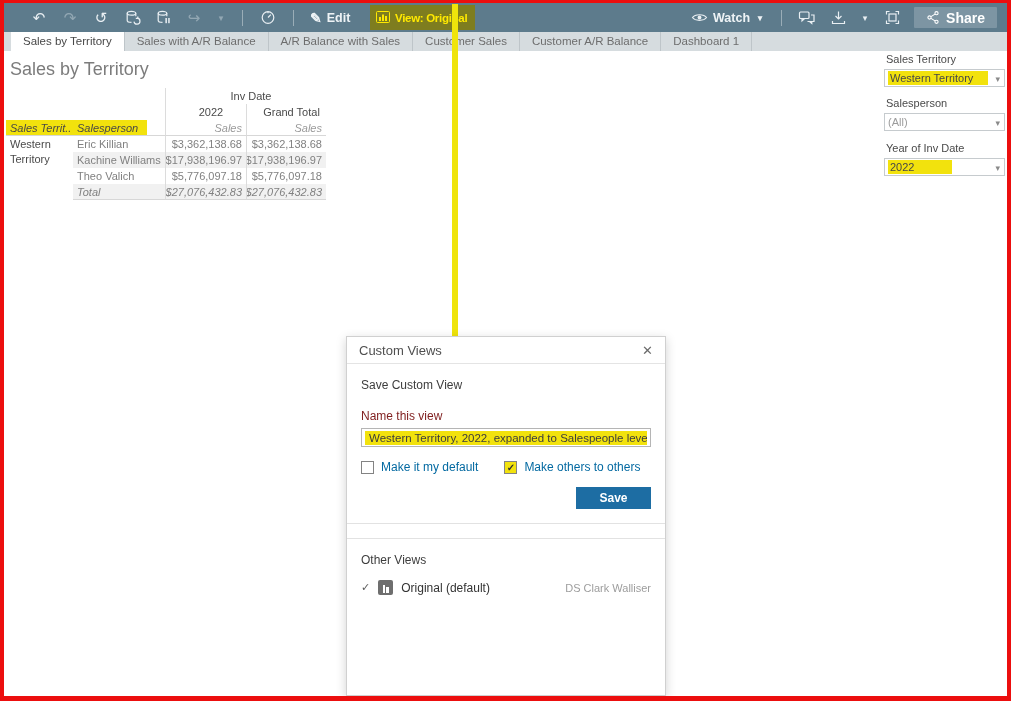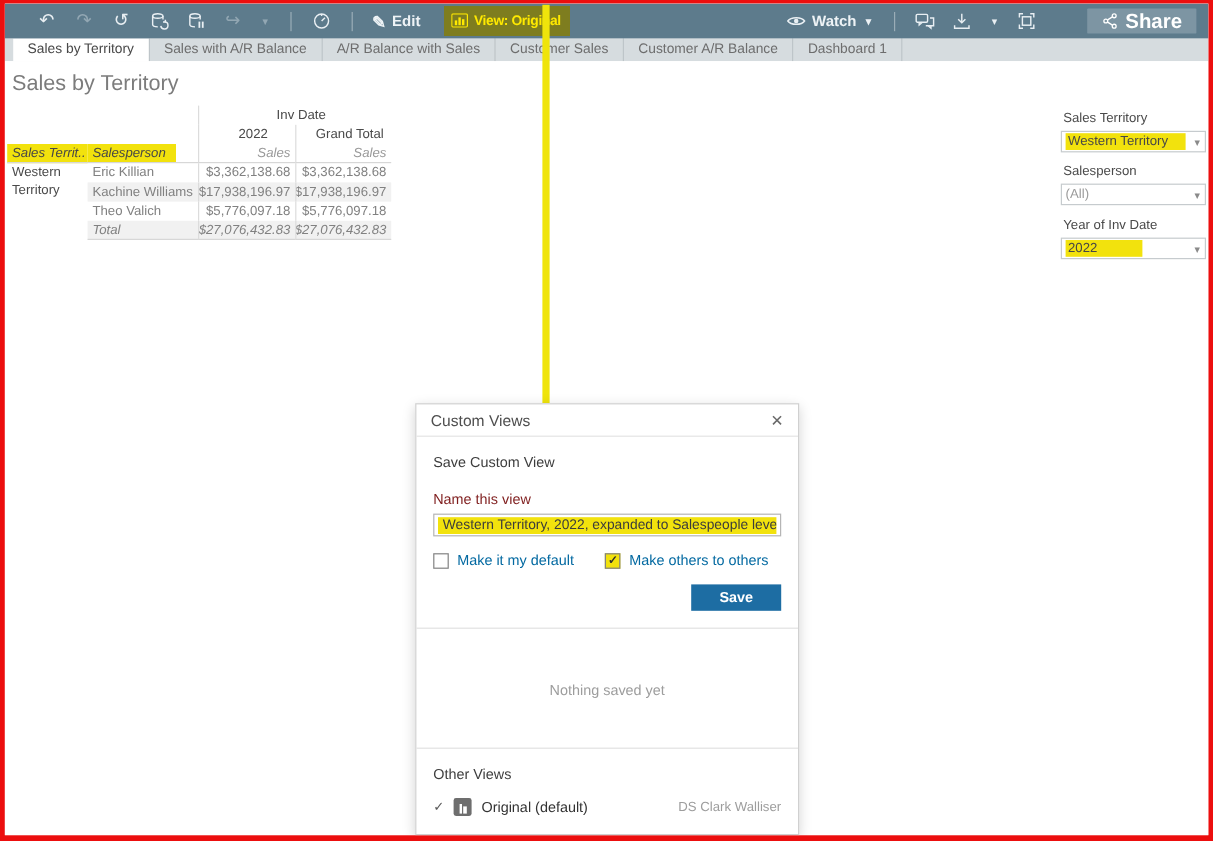--- a/index.html
+++ b/index.html
@@ -19,22 +19,22 @@
   .caret-s { font-size:9px; width:10px; }
   .tb-btn { display:flex; align-items:center; gap:5px; background:none; border:none;
             color:#eef3f6; font-weight:700; font-size:12.5px; cursor:pointer;
             font-family:inherit; }
   .pencil { font-size:14px; }
   .view-btn { position:absolute; left:366px; top:2px; height:25px; display:flex;
               align-items:center; gap:5px; background:#7e7d1f; border:none;
               color:#ffe900; font-weight:700; font-size:11.5px; letter-spacing:-0.3px;
               padding:0 8px 0 6px; cursor:pointer; font-family:inherit; }
   .share-btn { display:flex; align-items:center; gap:6px; background:#7d95a3; border:none;
-               color:#fff; font-weight:700; font-size:17px; height:21px; padding:0 12px;
-               cursor:pointer; font-family:inherit; border-radius:1px;margin-left:28px; }
+               color:#fff; font-weight:700; font-size:14px; height:21px; padding:0 12px;
+               cursor:pointer; font-family:inherit; border-radius:1px; }
 
   
   .tabbar { height:19px; background:#d6dcdf; display:flex; padding-left:7px;
             font-size:11.5px; color:#6d6d6d; }
   .tab { line-height:19px; padding:0 12px; border-right:1px solid #bec5c9;
          cursor:pointer; white-space:nowrap; }
   .tab.active { background:#fff; color:#484848; }
 
   
   .canvas { position:absolute; left:0; top:48px; right:0; bottom:0; background:#fff; }
@@ -53,21 +53,21 @@
   .sub { color:#9a9a9a; }
   .band { background:#f1f1f1; }
   .terr { grid-row:4/8; grid-column:1; display:block; padding:1px 0 0 4px;
           line-height:15px; color:#4a4a4a; white-space:normal; }
   .hl-cell { background:#f2e20d; color:#474747; }
   .hl-cell2 { background:linear-gradient(to right,#f2e20d 0 74px,rgba(242,226,13,0) 74px);
               color:#474747; }
 
   
   .fpanel { position:absolute; left:880px; top:0; width:121px; }
-  .fgroup { position:absolute; left:0; width:121px;margin-top:40px; }
+  .fgroup { position:absolute; left:0; width:121px; }
   .flabel { font-size:11px; color:#4a4a4a; margin:0 0 4px 2px; }
   .fdd { height:18px; border:1px solid #c6cbce; background:#fff; position:relative;
          display:flex; align-items:center; font-size:11px; color:#9b9b9b;
          padding:0 16px 0 3px; cursor:pointer; }
   .fdd .dd-caret { position:absolute; right:4px; top:4px; color:#8a8a8a; font-size:9px; }
   .fval-hl { background:#f2e20d; color:#474747; padding:1px 2px; flex:1 1 auto;
              white-space:nowrap; overflow:hidden; }
   .fval { white-space:nowrap; overflow:hidden; }
 
   
@@ -299,21 +299,20 @@
         <span class="cb"></span>
         <span class="cb-label">Make it my default</span>
         <span class="gap"></span>
         <span class="cb checked">✓</span>
         <span class="cb-label">Make others to others</span>
       </div>
       <div class="save-row">
         <button class="save-btn">Save</button>
       </div>
       <div class="dlg-div"></div>
-      <div class="empty-txt">Nothing saved yet</div>
       <div class="dlg-div"></div>
       <div class="sec-label">Other Views</div>
       <div class="ov-row">
         <span class="ov-check">✓</span>
         <span class="ov-icon">
           <i style="height:8px"></i>
             <i style="height:6px"></i>
         </span>
         <span class="ov-name">Original (default)</span>
         <span class="ov-owner">DS Clark Walliser</span>

